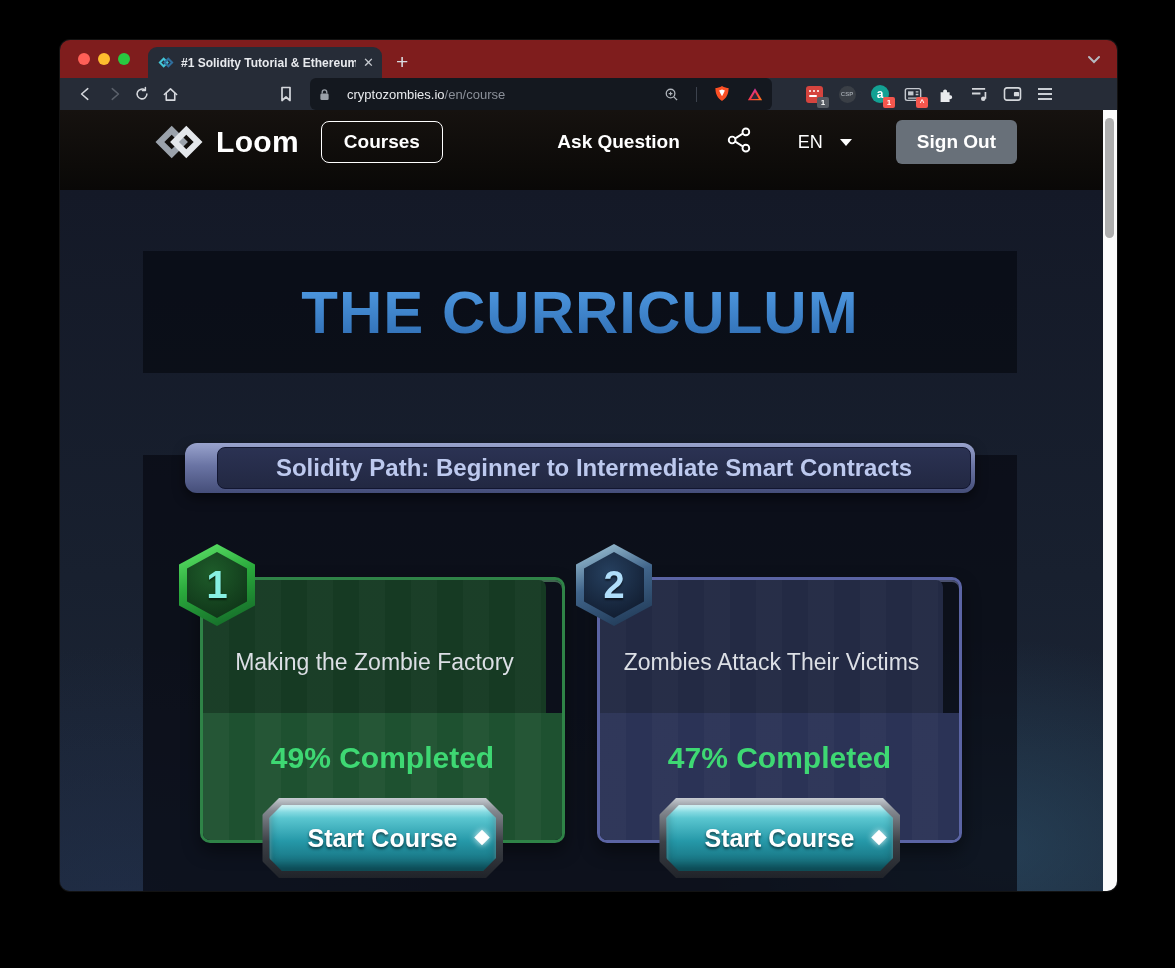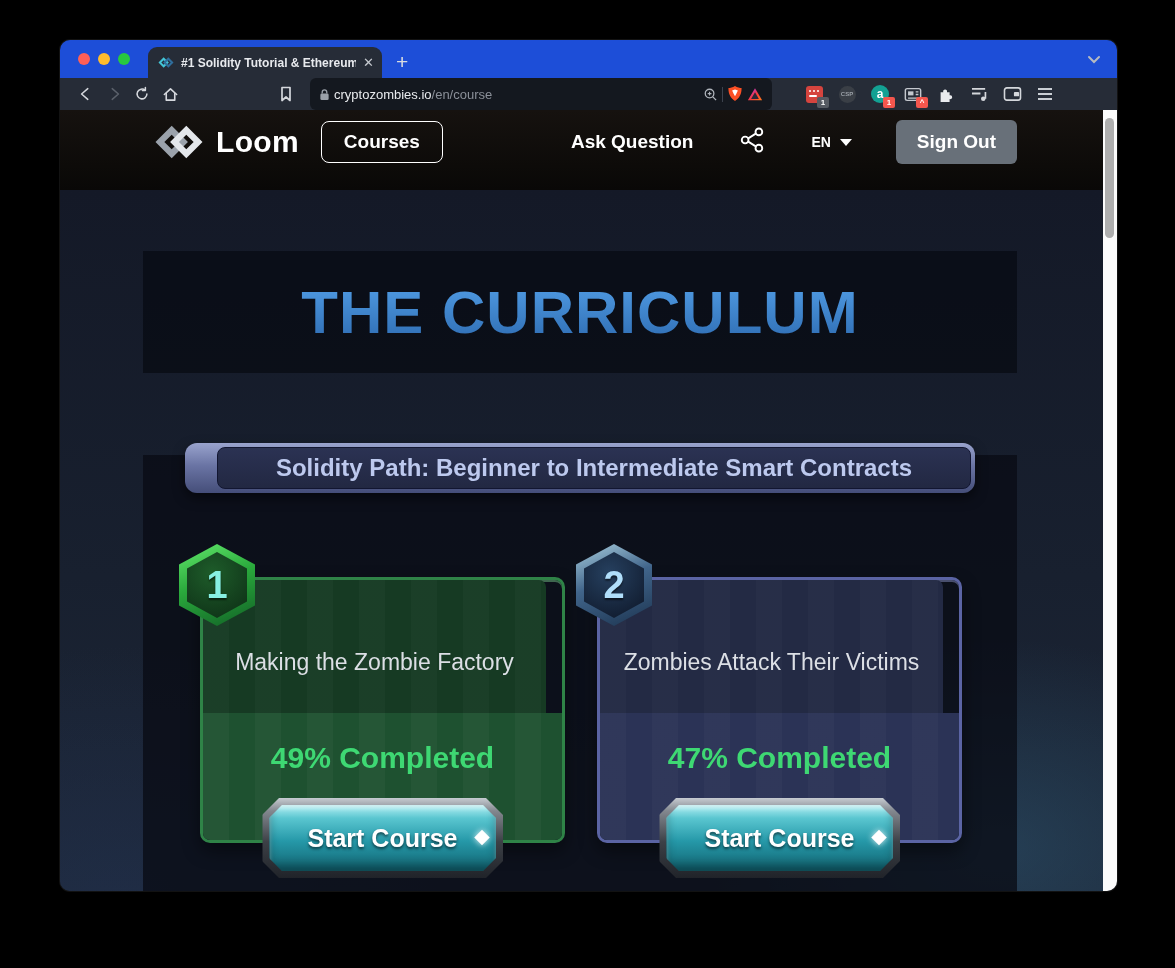--- a/index.html
+++ b/index.html
@@ -5,40 +5,40 @@
   * { margin:0; padding:0; box-sizing:border-box; }
   html,body { width:1175px; height:968px; background:#000; overflow:hidden;
               font-family:"Liberation Sans", sans-serif; }
 
   
   .window { position:absolute; left:60px; top:40px; width:1057px; height:851px;
             border-radius:10px; overflow:hidden; background:#161b29;
             box-shadow:0 0 0 1px rgba(255,255,255,.07), 0 24px 60px rgba(0,0,0,.7); }
 
   
-  .tabstrip { height:38px; background:#1d4ed8; display:flex; align-items:flex-end; position:relative; }
+  .tabstrip { height:38px; background:#7f1d1d; display:flex; align-items:flex-end; position:relative; }
   .traffic { display:flex; gap:8px; align-items:center; padding:0 14px 0 18px; height:38px; }
   .light { width:12px; height:12px; border-radius:50%; }
   .light.red{background:#ff5f57;} .light.yellow{background:#febc2e;} .light.green{background:#28c840;}
   .tab { width:234px; height:31px; background:#262c37; border-radius:9px 9px 0 0;
          display:flex; align-items:center; gap:7px; padding:0 8px 0 10px; margin-left:4px; }
   .tab-title { flex:1; color:#e8eaee; font-size:12px; font-weight:700; white-space:nowrap;
                overflow:hidden; }
   .tab-close { color:#c6cad0; font-size:13px; line-height:1; cursor:default; }
   .newtab { color:#d9dce0; font-size:21px; font-weight:300; margin:0 0 4px 14px; }
   .tab-search { position:absolute; right:16px; top:10px; color:#b6bac1; }
 
   
   .toolbar { height:32px; background:#262c37; display:flex; align-items:center; padding:0 12px; }
   .tool-ic { width:28px; height:26px; display:flex; align-items:center; justify-content:center; }
   .tool-ic svg { stroke:#d5d8dd; fill:none; stroke-width:1.7; stroke-linecap:round; stroke-linejoin:round; }
   .tool-ic.dim svg { stroke:#5b616b; }
   .bm-spacer { width:88px; }
   .urlbar { width:462px; height:24px; margin-left:10px; background:#14181f; border-radius:6px;
-            display:flex; align-items:center; padding:16px 9px; gap:4px; }
+            display:flex; align-items:center; padding:16px 9px; gap:17px; }
   .url-text { flex:1; font-size:13px; color:#e9ebee; white-space:nowrap; overflow:hidden; }
   .url-text .path { color:#8b9099; }
   .url-div { width:1px; height:15px; background:#3c424d; }
   .ext-zone { display:flex; align-items:center; gap:13px; margin-left:32px; }
   .ext { position:relative; width:20px; height:20px; display:flex; align-items:center; justify-content:center; }
   .badge { position:absolute; bottom:-4px; right:-5px; min-width:12px; height:11px; border-radius:2px;
            font-size:8px; font-weight:700; color:#fff; display:flex; align-items:center; justify-content:center;
            padding:0 2px; }
   .badge.gray{background:#565b63;} .badge.red{background:#f4564d;}
   .csp-circle { width:17px; height:17px; border-radius:50%; background:#3a3f46; color:#9aa0a7;
@@ -56,21 +56,21 @@
 
   
   .site-header { height:80px; background:linear-gradient(180deg,#16120f 0%,#0d0b09 70%,#090807 100%);
                  display:flex; align-items:center; padding:0 86px 16px 94px; }
   .brand { display:flex; align-items:center; gap:12px; }
   .brand-name { color:#fff; font-size:30px; font-weight:800; letter-spacing:.3px; }
   .courses-btn { margin-left:22px; border:1.5px solid #fff; border-radius:8px; color:#fff;
                  font-size:19px; font-weight:600; padding:9px 22px; background:transparent; }
   .hdr-right { margin-left:auto; display:flex; align-items:center; gap:44px;justify-content:center; }
   .ask-q { color:#fff; font-size:19px; font-weight:700; }
-  .lang { display:flex; align-items:center; gap:9px; color:#fff; font-size:14px; font-weight:700; }
+  .lang { display:flex; align-items:center; gap:17px; color:#fff; font-size:18px; font-weight:400; }
   .caret { width:0; height:0; border-left:6px solid transparent; border-right:6px solid transparent;
            border-top:7px solid #fff; }
   .signout-btn { background:#687079; color:#fff; border:none; border-radius:6px; font-size:19px;
                  font-weight:700; padding:11px 21px; }
 
   
   .main { position:relative; height:701px; overflow:hidden;
     background:
       radial-gradient(430px 300px at 90% 94%, rgba(44,82,108,.55), transparent 70%),
       radial-gradient(520px 360px at 6% 102%, rgba(34,50,82,.5), transparent 72%),

